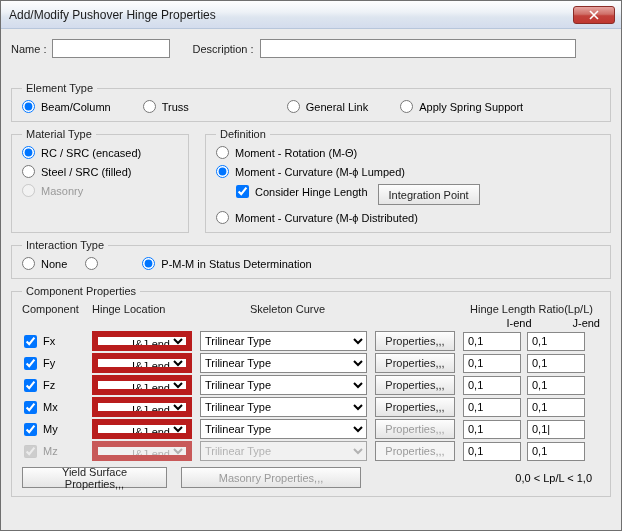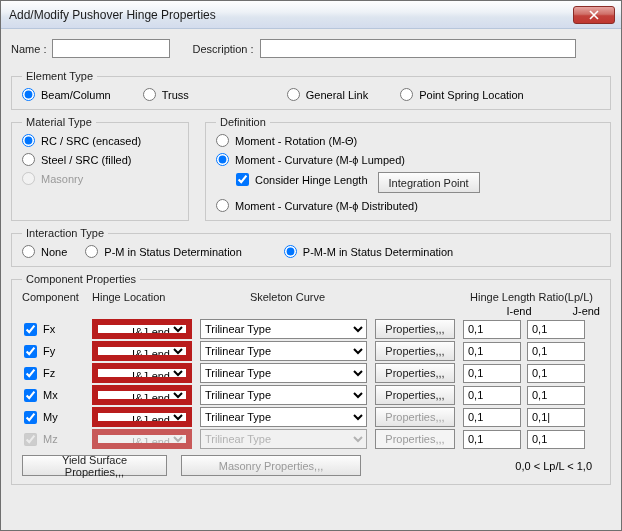--- a/index.html
+++ b/index.html
@@ -18,21 +18,21 @@
     border: 1px solid #8a2c27; position: relative; display:flex; align-items:center; justify-content:center;
     color:#fff;
   }
   .titlebar .close svg { width:10px; height:10px; }
   .body { padding: 10px 10px 6px 10px; }
   .row { display: flex; align-items: center; }
   .lbl { color:#222; }
   .tinput {
     height: 19px; border: 1px solid #888; background:#fff; padding:1px 3px;
   }
-  .name-row { gap: 6px; margin-bottom: 12px; }
+  .name-row { gap: 6px; margin-bottom: 24px; }
   .name-row .tinput.n1 { width: 118px; margin-right: 16px; }
   .name-row .tinput.n2 { width: 316px; }
 
   fieldset {
     border: 1px solid #c9c9c9; margin: 0 0 6px 0; padding: 6px 10px 8px 10px;
     position: relative;
   }
   legend { padding: 0 4px; color:#222; }
   .radio-row { display:flex; align-items:center; flex-wrap: wrap; }
   .radio-row label { display:flex; align-items:center; gap:4px; margin-right:18px; }
@@ -108,21 +108,21 @@
         <label style="margin-left:14px">
             <input type="radio" name="et" style="">
             <span>Truss</span>
           </label>
         <label style="margin-left:80px">
             <input type="radio" name="et" style="">
             <span>General Link</span>
           </label>
         <label style="margin-left:14px">
             <input type="radio" name="et" style="">
-            <span>Point Spring Location</span>
+            <span>Apply Spring Support</span>
           </label>
       </div>
     </fieldset>
 
     <div class="twocol">
       <fieldset>
         <legend>Material Type</legend>
         <div class="mat-col">
           <label>
               <input type="radio" name="mt" checked="" style="">
@@ -167,21 +167,20 @@
 
     <fieldset>
       <legend>Interaction Type</legend>
       <div class="radio-row">
         <label>
             <input type="radio" name="it" style="">
             <span>None</span>
           </label>
         <label>
             <input type="radio" name="it" style="">
-            <span>P-M in Status Determination</span>
           </label>
         <label style="margin-left:24px">
             <input type="radio" name="it" checked="" style="">
             <span>P-M-M in Status Determination</span>
           </label>
       </div>
     </fieldset>
 
     <fieldset>
       <legend>Component Properties</legend>

